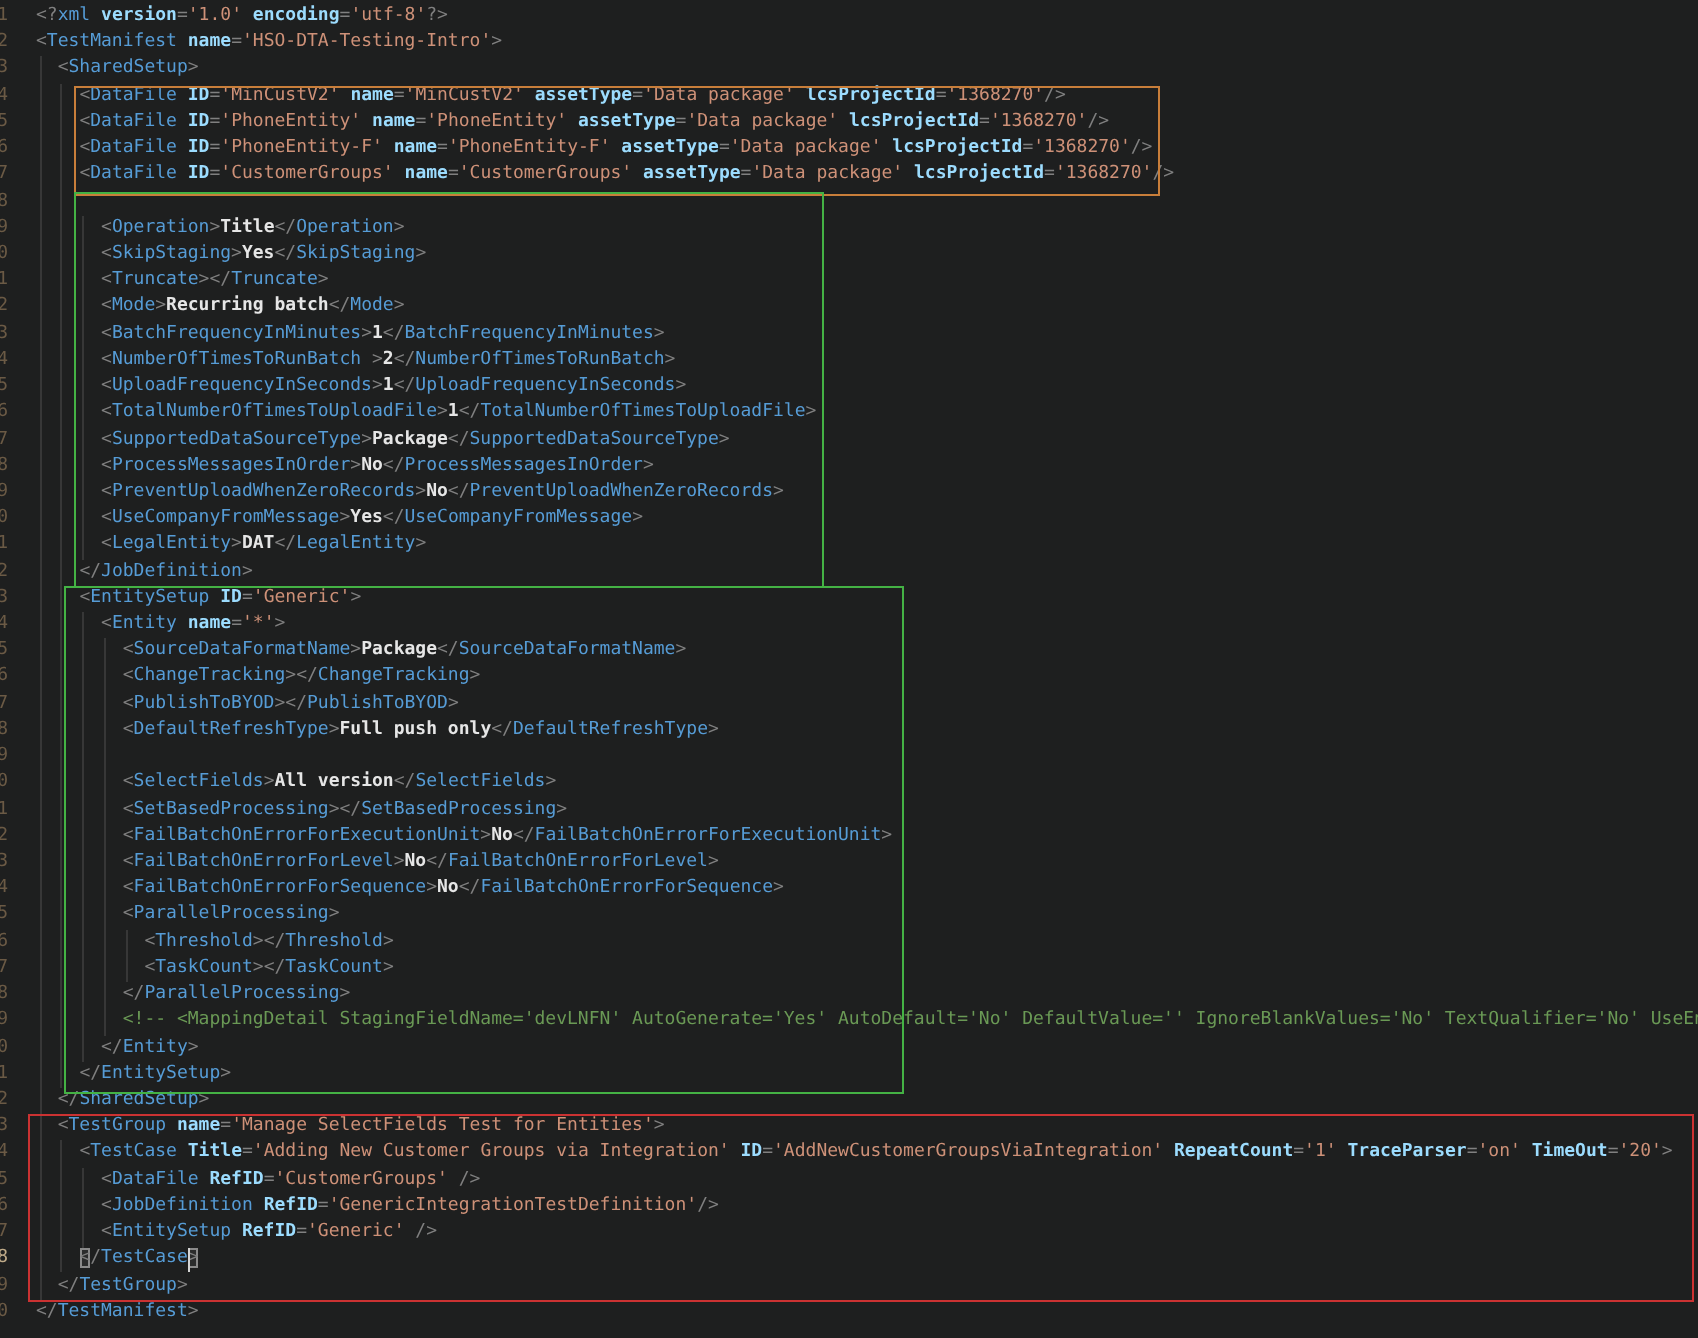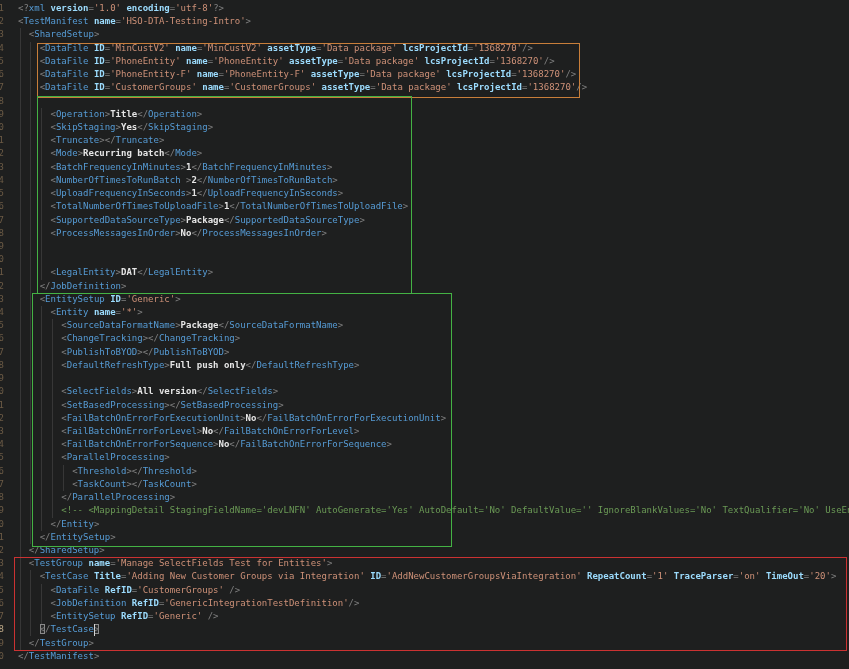--- a/index.html
+++ b/index.html
@@ -48,22 +48,22 @@
       <div class="row"><span class="ln">9</span><span class="src">      <span class="tk-p">&lt;</span><span class="tk-tag">Operation</span><span class="tk-p">&gt;</span><span class="tk-txt">Title</span><span class="tk-p">&lt;/</span><span class="tk-tag">Operation</span><span class="tk-p">&gt;</span></span></div>
       <div class="row"><span class="ln">10</span><span class="src">      <span class="tk-p">&lt;</span><span class="tk-tag">SkipStaging</span><span class="tk-p">&gt;</span><span class="tk-txt">Yes</span><span class="tk-p">&lt;/</span><span class="tk-tag">SkipStaging</span><span class="tk-p">&gt;</span></span></div>
       <div class="row"><span class="ln">11</span><span class="src">      <span class="tk-p">&lt;</span><span class="tk-tag">Truncate</span><span class="tk-p">&gt;</span><span class="tk-p">&lt;/</span><span class="tk-tag">Truncate</span><span class="tk-p">&gt;</span></span></div>
       <div class="row"><span class="ln">12</span><span class="src">      <span class="tk-p">&lt;</span><span class="tk-tag">Mode</span><span class="tk-p">&gt;</span><span class="tk-txt">Recurring batch</span><span class="tk-p">&lt;/</span><span class="tk-tag">Mode</span><span class="tk-p">&gt;</span></span></div>
       <div class="row"><span class="ln">13</span><span class="src">      <span class="tk-p">&lt;</span><span class="tk-tag">BatchFrequencyInMinutes</span><span class="tk-p">&gt;</span><span class="tk-txt">1</span><span class="tk-p">&lt;/</span><span class="tk-tag">BatchFrequencyInMinutes</span><span class="tk-p">&gt;</span></span></div>
       <div class="row"><span class="ln">14</span><span class="src">      <span class="tk-p">&lt;</span><span class="tk-tag">NumberOfTimesToRunBatch</span><span class="tk-p"> &gt;</span><span class="tk-txt">2</span><span class="tk-p">&lt;/</span><span class="tk-tag">NumberOfTimesToRunBatch</span><span class="tk-p">&gt;</span></span></div>
       <div class="row"><span class="ln">15</span><span class="src">      <span class="tk-p">&lt;</span><span class="tk-tag">UploadFrequencyInSeconds</span><span class="tk-p">&gt;</span><span class="tk-txt">1</span><span class="tk-p">&lt;/</span><span class="tk-tag">UploadFrequencyInSeconds</span><span class="tk-p">&gt;</span></span></div>
       <div class="row"><span class="ln">16</span><span class="src">      <span class="tk-p">&lt;</span><span class="tk-tag">TotalNumberOfTimesToUploadFile</span><span class="tk-p">&gt;</span><span class="tk-txt">1</span><span class="tk-p">&lt;/</span><span class="tk-tag">TotalNumberOfTimesToUploadFile</span><span class="tk-p">&gt;</span></span></div>
       <div class="row"><span class="ln">17</span><span class="src">      <span class="tk-p">&lt;</span><span class="tk-tag">SupportedDataSourceType</span><span class="tk-p">&gt;</span><span class="tk-txt">Package</span><span class="tk-p">&lt;/</span><span class="tk-tag">SupportedDataSourceType</span><span class="tk-p">&gt;</span></span></div>
       <div class="row"><span class="ln">18</span><span class="src">      <span class="tk-p">&lt;</span><span class="tk-tag">ProcessMessagesInOrder</span><span class="tk-p">&gt;</span><span class="tk-txt">No</span><span class="tk-p">&lt;/</span><span class="tk-tag">ProcessMessagesInOrder</span><span class="tk-p">&gt;</span></span></div>
-      <div class="row"><span class="ln">19</span></div>
-      <div class="row"><span class="ln">20</span></div>
+      <div class="row"><span class="ln">19</span><span class="src">      <span class="tk-p">&lt;</span><span class="tk-tag">PreventUploadWhenZeroRecords</span><span class="tk-p">&gt;</span><span class="tk-txt">No</span><span class="tk-p">&lt;/</span><span class="tk-tag">PreventUploadWhenZeroRecords</span><span class="tk-p">&gt;</span></span></div>
+      <div class="row"><span class="ln">20</span><span class="src">      <span class="tk-p">&lt;</span><span class="tk-tag">UseCompanyFromMessage</span><span class="tk-p">&gt;</span><span class="tk-txt">Yes</span><span class="tk-p">&lt;/</span><span class="tk-tag">UseCompanyFromMessage</span><span class="tk-p">&gt;</span></span></div>
       <div class="row"><span class="ln">21</span><span class="src">      <span class="tk-p">&lt;</span><span class="tk-tag">LegalEntity</span><span class="tk-p">&gt;</span><span class="tk-txt">DAT</span><span class="tk-p">&lt;/</span><span class="tk-tag">LegalEntity</span><span class="tk-p">&gt;</span></span></div>
       <div class="row"><span class="ln">22</span><span class="src">    <span class="tk-p">&lt;/</span><span class="tk-tag">JobDefinition</span><span class="tk-p">&gt;</span></span></div>
       <div class="row"><span class="ln">23</span><span class="src">    <span class="tk-p">&lt;</span><span class="tk-tag">EntitySetup</span><span class="tk-p"> </span><span class="tk-attr">ID</span><span class="tk-p">=</span><span class="tk-val">'Generic'</span><span class="tk-p">&gt;</span></span></div>
       <div class="row"><span class="ln">24</span><span class="src">      <span class="tk-p">&lt;</span><span class="tk-tag">Entity</span><span class="tk-p"> </span><span class="tk-attr">name</span><span class="tk-p">=</span><span class="tk-val">'*'</span><span class="tk-p">&gt;</span></span></div>
       <div class="row"><span class="ln">25</span><span class="src">        <span class="tk-p">&lt;</span><span class="tk-tag">SourceDataFormatName</span><span class="tk-p">&gt;</span><span class="tk-txt">Package</span><span class="tk-p">&lt;/</span><span class="tk-tag">SourceDataFormatName</span><span class="tk-p">&gt;</span></span></div>
       <div class="row"><span class="ln">26</span><span class="src">        <span class="tk-p">&lt;</span><span class="tk-tag">ChangeTracking</span><span class="tk-p">&gt;</span><span class="tk-p">&lt;/</span><span class="tk-tag">ChangeTracking</span><span class="tk-p">&gt;</span></span></div>
       <div class="row"><span class="ln">27</span><span class="src">        <span class="tk-p">&lt;</span><span class="tk-tag">PublishToBYOD</span><span class="tk-p">&gt;</span><span class="tk-p">&lt;/</span><span class="tk-tag">PublishToBYOD</span><span class="tk-p">&gt;</span></span></div>
       <div class="row"><span class="ln">28</span><span class="src">        <span class="tk-p">&lt;</span><span class="tk-tag">DefaultRefreshType</span><span class="tk-p">&gt;</span><span class="tk-txt">Full push only</span><span class="tk-p">&lt;/</span><span class="tk-tag">DefaultRefreshType</span><span class="tk-p">&gt;</span></span></div>
       <div class="row"><span class="ln">29</span></div>
       <div class="row"><span class="ln">30</span><span class="src">        <span class="tk-p">&lt;</span><span class="tk-tag">SelectFields</span><span class="tk-p">&gt;</span><span class="tk-txt">All version</span><span class="tk-p">&lt;/</span><span class="tk-tag">SelectFields</span><span class="tk-p">&gt;</span></span></div>

